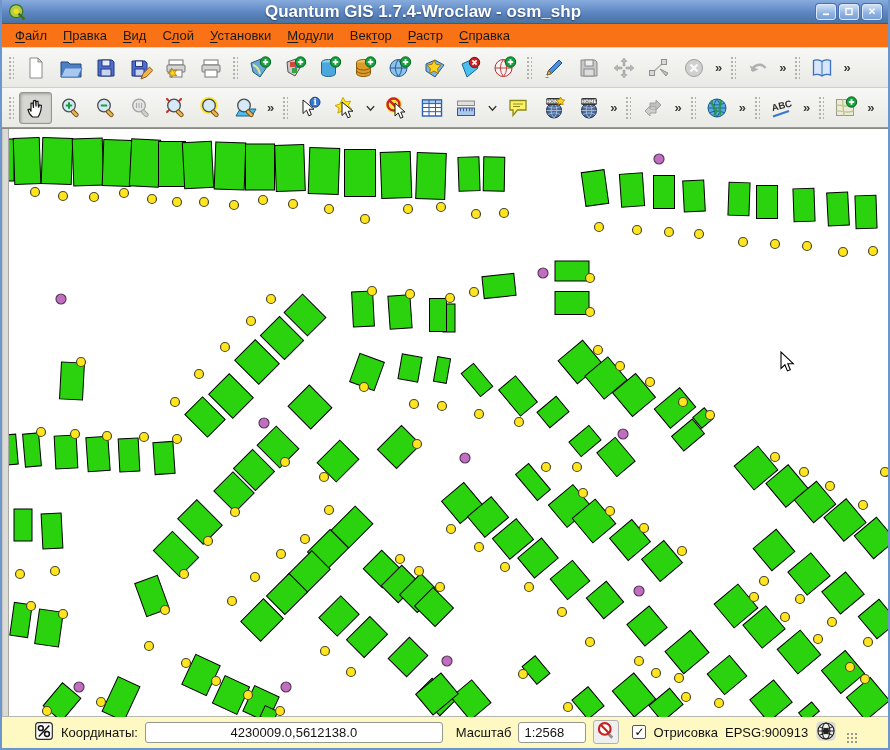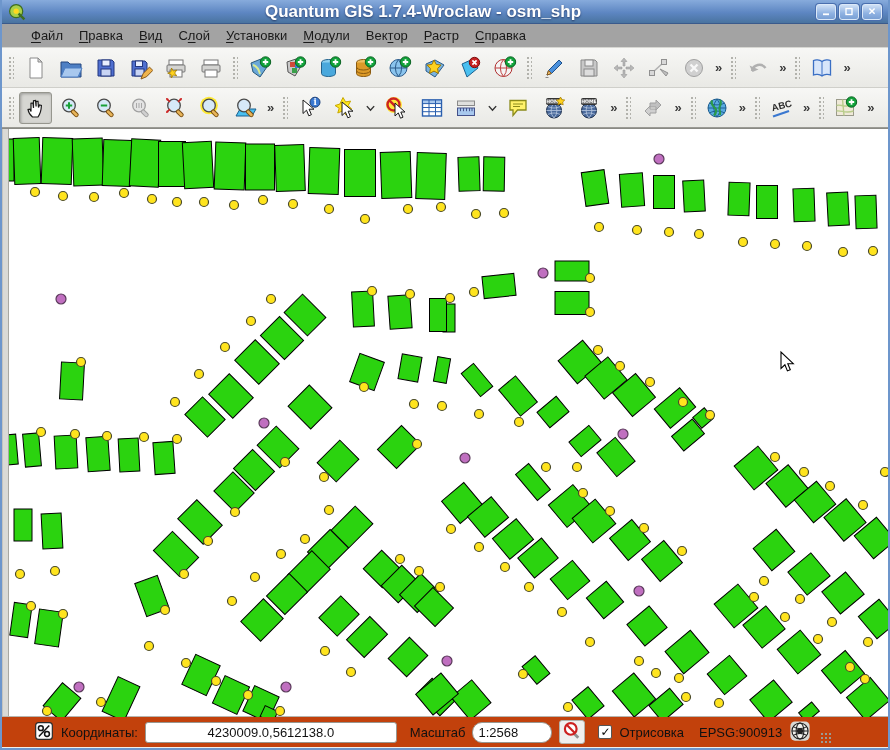--- a/index.html
+++ b/index.html
@@ -25,22 +25,22 @@
   .win-controls { display: flex; gap: 3px; margin-right: 2px; }
   .win-btn {
     width: 20px; height: 16px; border-radius: 3px;
     background: linear-gradient(#cfe0f5, #8fb2e2 60%, #7aa0d4);
     border: 1px solid #dce9f8; box-shadow: 0 0 0 1px #4a6fae;
     display: flex; align-items: center; justify-content: center; padding: 0;
   }
   .win-btn svg { display: block; }
   
   .menubar {
-    height: 24px; display: flex; align-items: center; padding-left: 21px; gap: 0;
-    background: #a3a3a3; border-bottom: 1px solid #d6d6d2; font-size: 13px; color: #1a1a1a;
+    height: 24px; display: flex; align-items: center; padding-left: 5px; gap: 0;
+    background: #f97316; border-bottom: 1px solid #d6d6d2; font-size: 13px; color: #1a1a1a;
   }
   .menu-item { padding: 3px 8px; white-space: nowrap; }
   .menu-item u { text-underline-offset: 2px; }
   
   .toolbar {
     display: flex; align-items: center; padding: 0 2px;
     background: linear-gradient(#f7f7f5, #e9e9e5);
     border-bottom: 1px solid #cfcfca;
   }
   .toolbar.row1 { height: 40px; }
@@ -65,39 +65,39 @@
   
   .map-area { position: relative; height: 588px; background: #fff; border-top: 1px solid #8a8a84; }
   .map-area svg.canvas { position: absolute; left: 0; top: 0; }
   .left-strip {
     position: absolute; left: 0; top: 0; width: 7px; height: 100%;
     background: #dadad6; border-right: 1px solid #a8a8a2; border-left: 1px solid #c4c4c0; z-index: 2;
   }
   
   .statusbar {
     height: 31px; display: flex; align-items: center; padding: 0 6px;
-    background: #c2410c; border-top: 1px solid #b6b6b0; font-size: 13px; color: #111;
+    background: #fef9c3; border-top: 1px solid #b6b6b0; font-size: 13px; color: #111;
     gap: 7px;
   }
   .status-iconbtn { background: transparent; border: none; padding: 0; margin-left: 26px; display: flex; }
   .coord-field {
-    width: 252px; height: 21px; border: 1px solid #979791; border-radius: 3px;
+    width: 298px; height: 21px; border: 1px solid #979791; border-radius: 3px;
     text-align: center; font-size: 13px; font-family: "Liberation Sans", sans-serif; background: #fff; color:#111;
   }
   .scale-field {
-    width: 80px; height: 21px; border: 1px solid #979791; border-radius: 10px;
+    width: 68px; height: 21px; border: 1px solid #979791; border-radius: 3px;
     text-align: left; padding-left: 5px; font-size: 13px; font-family: "Liberation Sans", sans-serif; background:#fff; color:#111;
   }
   .stop-btn {
     width: 26px; height: 24px; border: 1px solid #b2b2ac; border-radius: 3px;
     background: linear-gradient(#fbfbfa,#ececе8); display: flex; align-items: center; justify-content: center; padding:0;
   }
   .chk { width: 14px; height: 14px; background: #fff; border: 1px solid #555; border-radius: 2px;
     display: flex; align-items: center; justify-content: center; font-size: 12px; font-weight: bold; color:#000; }
-  .epsg { margin-left: 8px; white-space: nowrap; }
+  .epsg { margin-left: 0; white-space: nowrap; }
   .crs-btn { background: transparent; border: none; padding: 0; display: flex; }
   .grip {
     width: 12px; height: 12px; align-self: flex-end; margin: 0 0 3px 2px;
     background-image: radial-gradient(circle, #9a9a94 1px, transparent 1.3px);
     background-size: 4px 4px;
   }
   .sb-label { white-space: nowrap; }
 </style>
 </head>
 <body>

